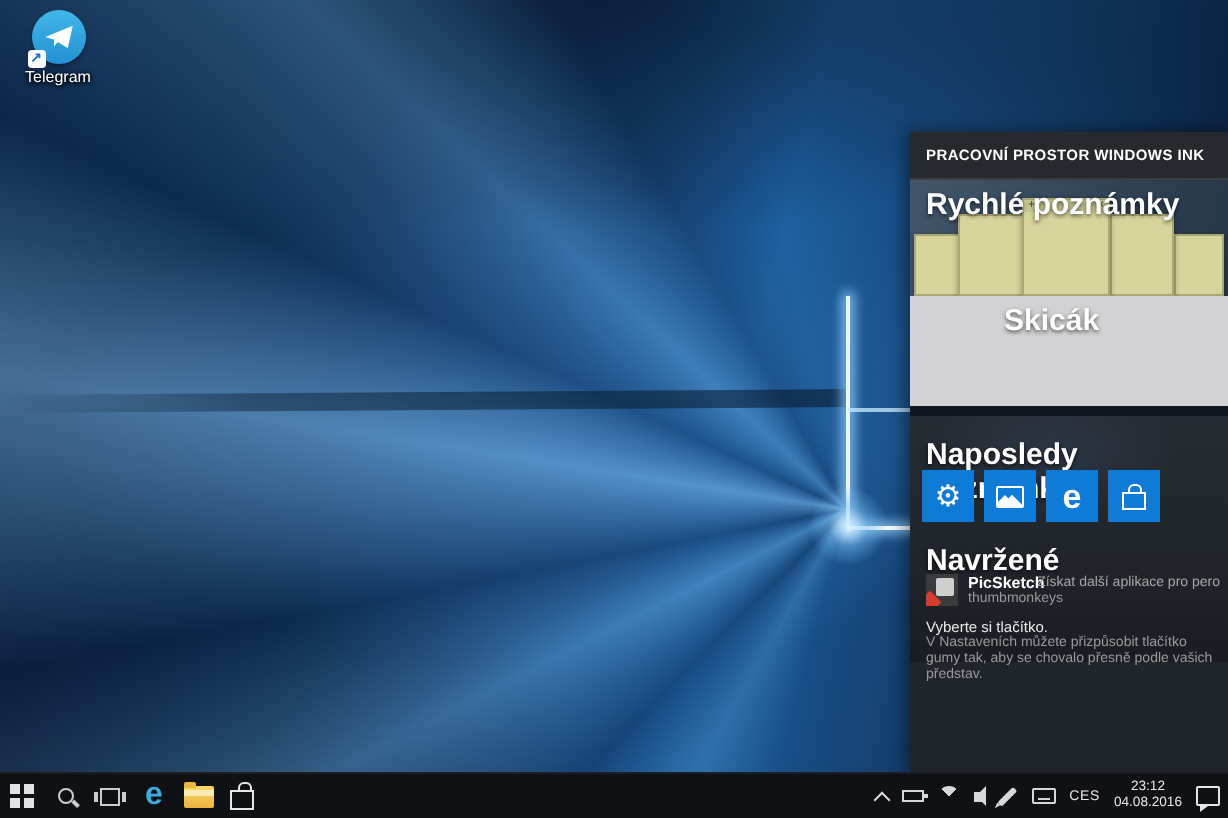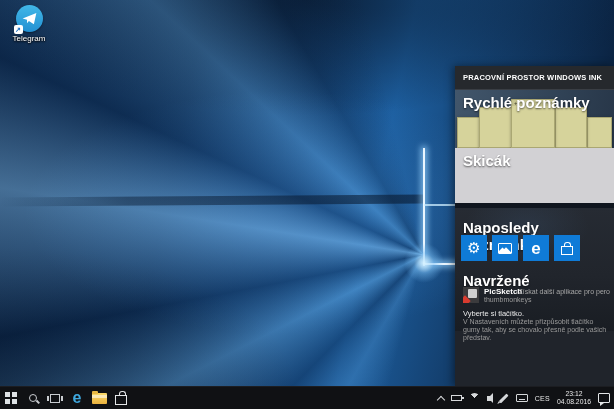--- a/index.html
+++ b/index.html
@@ -206,21 +206,21 @@
       <div class="note-titlebar">
         <span>+</span>
         <span>×</span>
       </div>
     </div>
     <div class="note note4"></div>
     <div class="note note5"></div>
   </div>
 
   <div class="sketchpad-zone">
-    <div class="section-label" style="color:#fff;">Skicák</div>
+    <div class="section-label" style="color:#fff;margin-left:39px;">Skicák</div>
   </div>
 
   <div class="gap-strip"></div>
 
 
   <div class="lower-zone">
     <div class="section-label recent-label">Naposledy poznámky</div>
 
     <div class="tile-row">
       <div class="tile">

